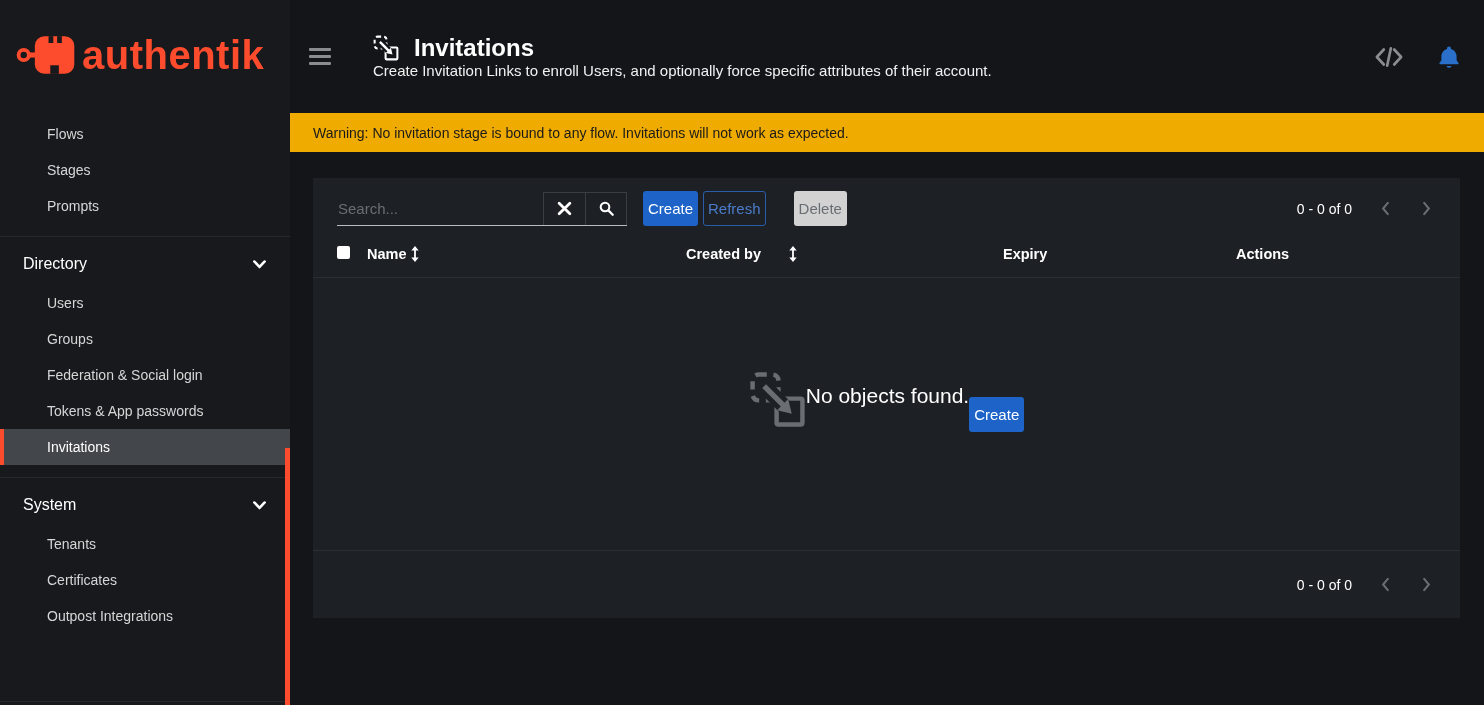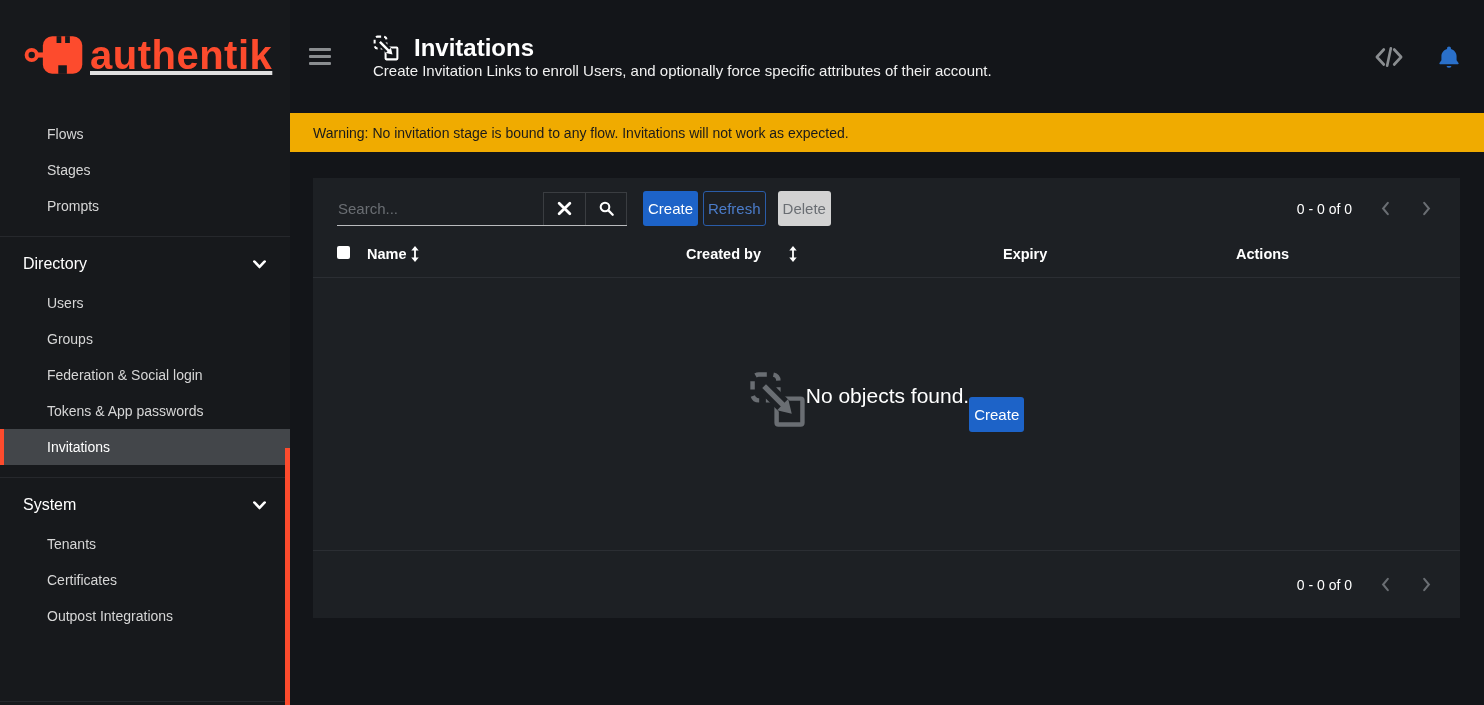--- a/index.html
+++ b/index.html
@@ -2,21 +2,21 @@
 <html><head>
 <meta charset="utf-8">
 <style>
   * { margin:0; padding:0; box-sizing:border-box; }
   html,body { width:1484px; height:705px; overflow:hidden; background:#131519;
     font-family:"Liberation Sans", sans-serif; color:#e0e0e0; }
   body { display:flex; }
 
   
   .sidebar { width:290px; height:705px; background:#17191c; position:relative; flex:none; }
-  .logo { height:110px; display:flex; align-items:center; padding-left:24px;text-decoration:underline; }
+  .logo { height:110px; display:flex; align-items:center; padding-left:16px; }
   .logo-text { color:#fd4b2d; font-size:40px; font-weight:700; letter-spacing:.5px; margin-left:6px; }
   .side-section { padding:6px 0 12px; }
   .side-section + .side-section { border-top:1px solid #26282c; }
   .side-header { display:flex; align-items:center; justify-content:space-between;
     padding:12px 24px 12px 23px; font-size:16px; color:#fff; cursor:pointer; }
   .side-item { padding:10px 8px 10px 47px; font-size:14px; color:#d6d6d6; cursor:pointer; }
   .side-item.active { background:#43464a; border-left:4px solid #fd4b2d; padding-left:43px; color:#fff; }
   .side-end-divider { border-top:1px solid #26282c; position:absolute; bottom:3px; left:0; right:0; }
   .scroll-thumb { position:absolute; top:448px; right:0; width:5px; height:257px; background:#fd4b2d; }
 
@@ -49,21 +49,21 @@
   .search-input::placeholder { color:#6a6e73; }
   .search-buttons { display:flex; border:1px solid #3a3d41; border-bottom:none; }
   .search-buttons button { width:41px; background:transparent; border:none; color:#fff;
     display:flex; align-items:center; justify-content:center; cursor:pointer; }
   .search-buttons button + button { border-left:1px solid #3a3d41; }
   .x-icon, .mag-icon { width:15px; height:15px; }
   .btn { font-size:15px; padding:8px 4px; border-radius:3px; border:1px solid transparent;
     cursor:pointer; font-family:"Liberation Sans",sans-serif; }
   .btn-primary { background:#1d63c8; color:#fff; margin-left:16px; }
   .btn-outline { background:transparent; color:#4b7cc9; border-color:#2a5ca8; margin-left:5px; }
-  .btn-disabled { background:#d2d2d2; color:#6a6e73; margin-left:12px; cursor:default; }
+  .btn-disabled { background:#d2d2d2; color:#6a6e73; margin-left:28px; cursor:default; }
   .pagination { margin-left:auto; display:flex; align-items:center; color:#fff; font-size:14px; }
   .pg-btn { background:none; border:none; color:#6a6e73; cursor:pointer; padding:4px; margin-left:24px; }
   .pg-btn svg { width:10px; height:15px; display:block; }
 
   
   .thead { display:flex; align-items:center; padding:8px 24px 15px; border-bottom:1px solid #2b2e33;
     color:#fff; font-weight:700; font-size:14.5px; }
   .col-check { width:30px; }
   .checkbox { width:13px; height:13px; background:#fff; border-radius:2px; display:inline-block; cursor:pointer; }
   .col-name { width:319px; display:flex; align-items:center; gap:3px; }

